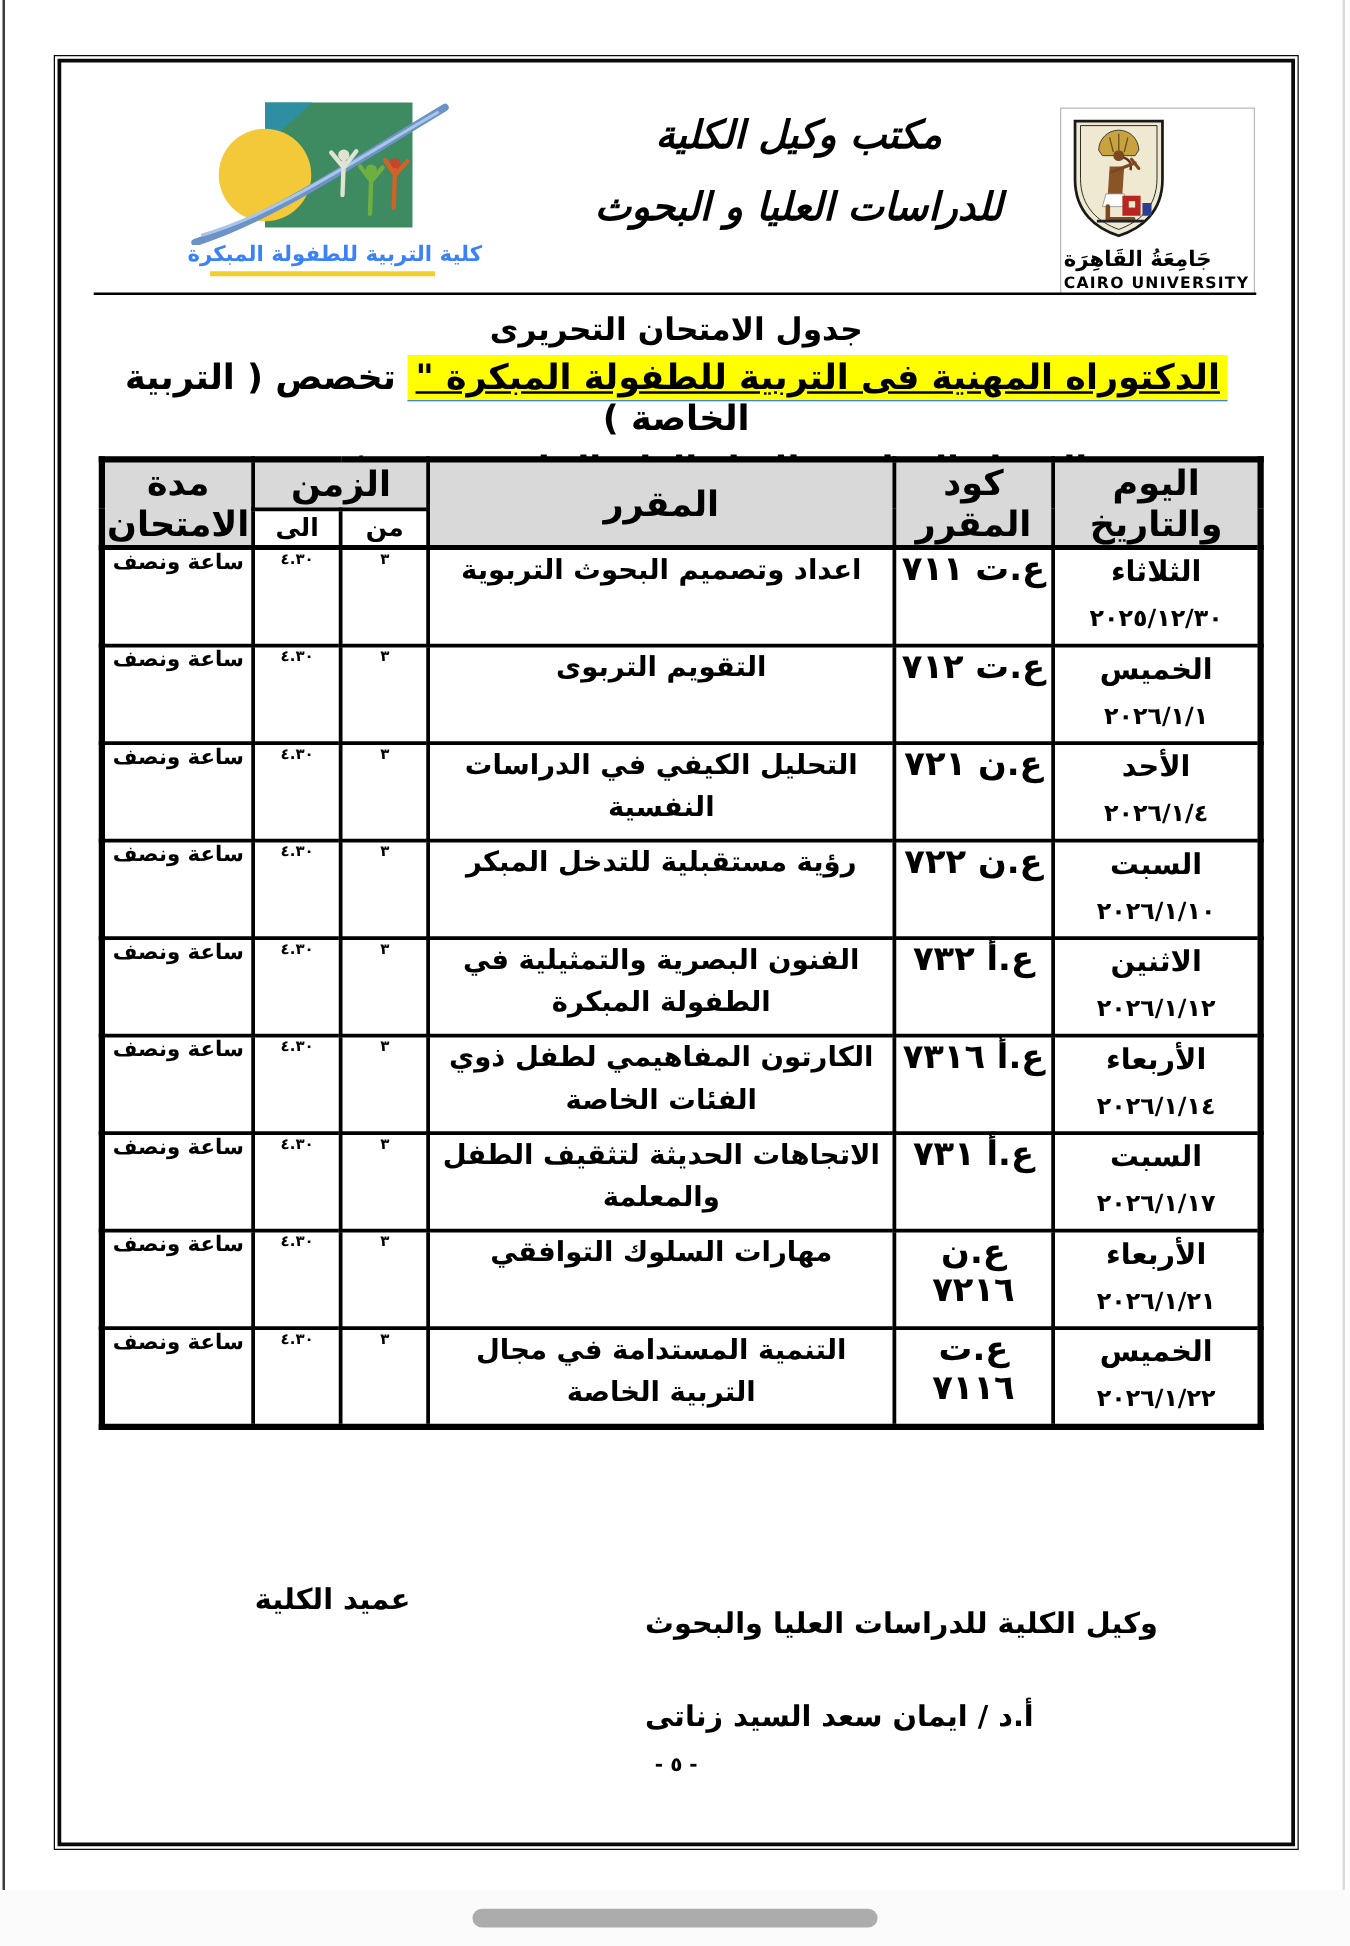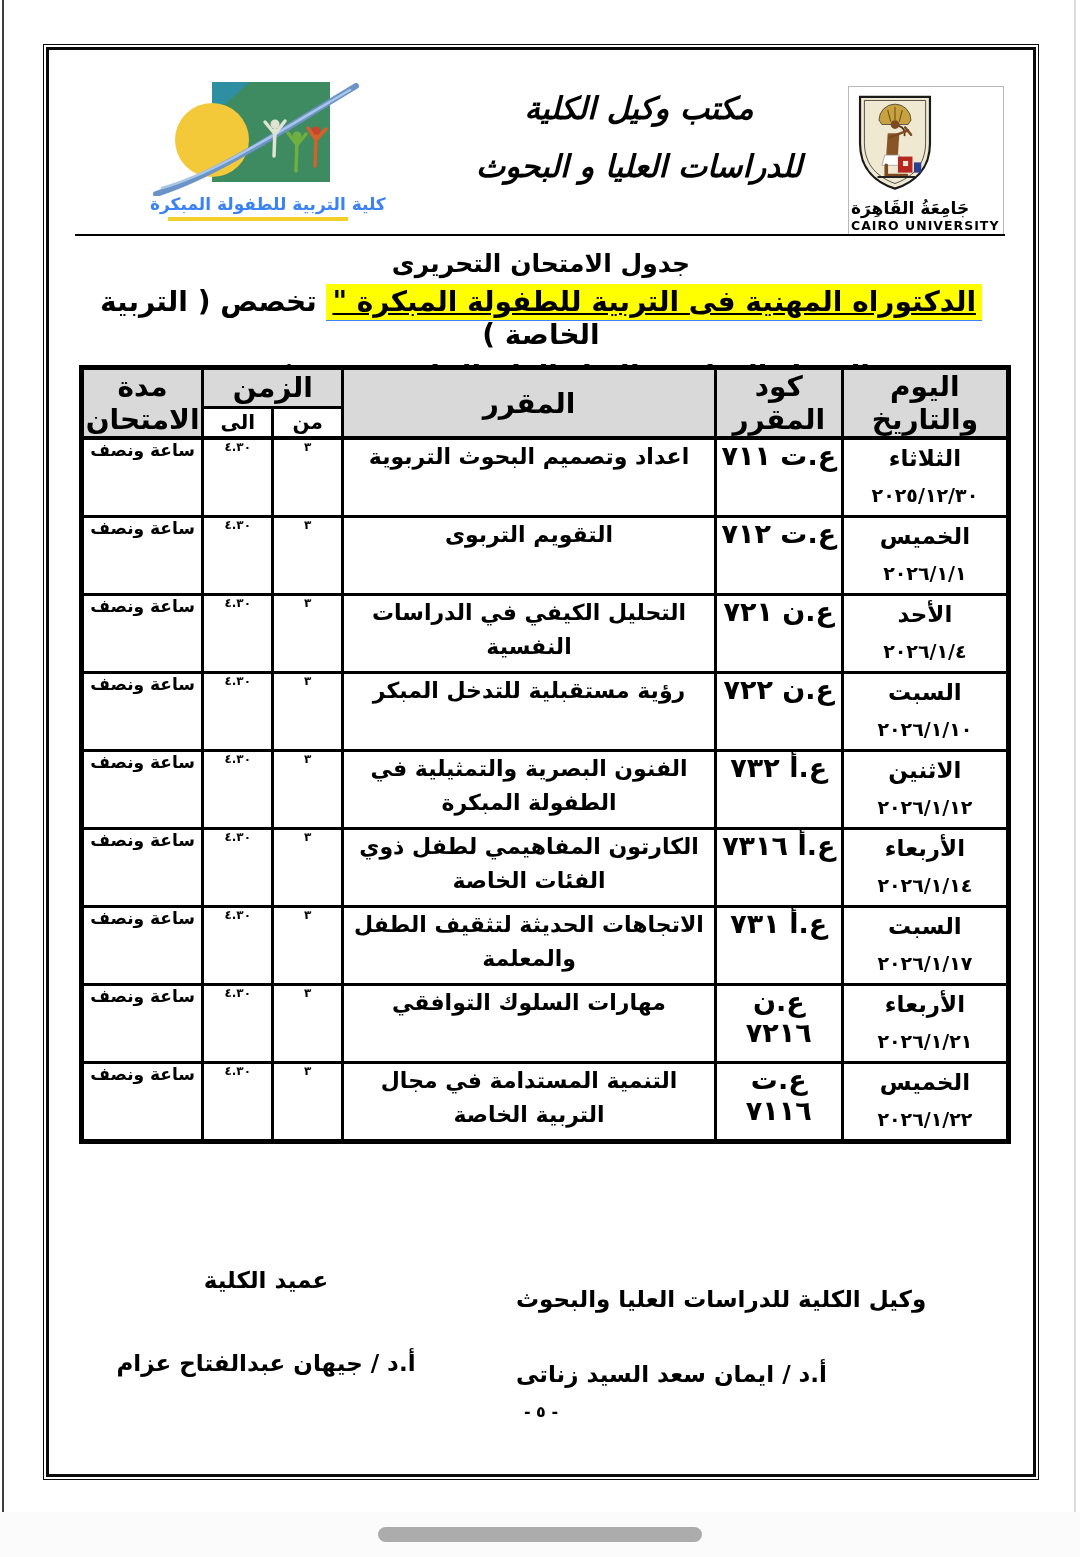--- a/index.html
+++ b/index.html
@@ -257,21 +257,20 @@
         </tr>
       </tbody>
       </table>
 
       <div class="footer-right">
         <div class="footer-title">وكيل الكلية للدراسات العليا والبحوث</div>
         <div class="footer-name">أ.د / ايمان سعد السيد زناتى</div>
       </div>
       <div class="footer-left">
         <div class="footer-title">عميد الكلية</div>
-        <div class="footer-name">أ.د / جيهان عبدالفتاح عزام</div>
       </div>
       <div class="page-num">- ٥ -</div>
 
     </div>
   </div>
 </div>
 
 <div class="viewer-strip"></div>
 <div class="scroll-thumb"></div>
 

